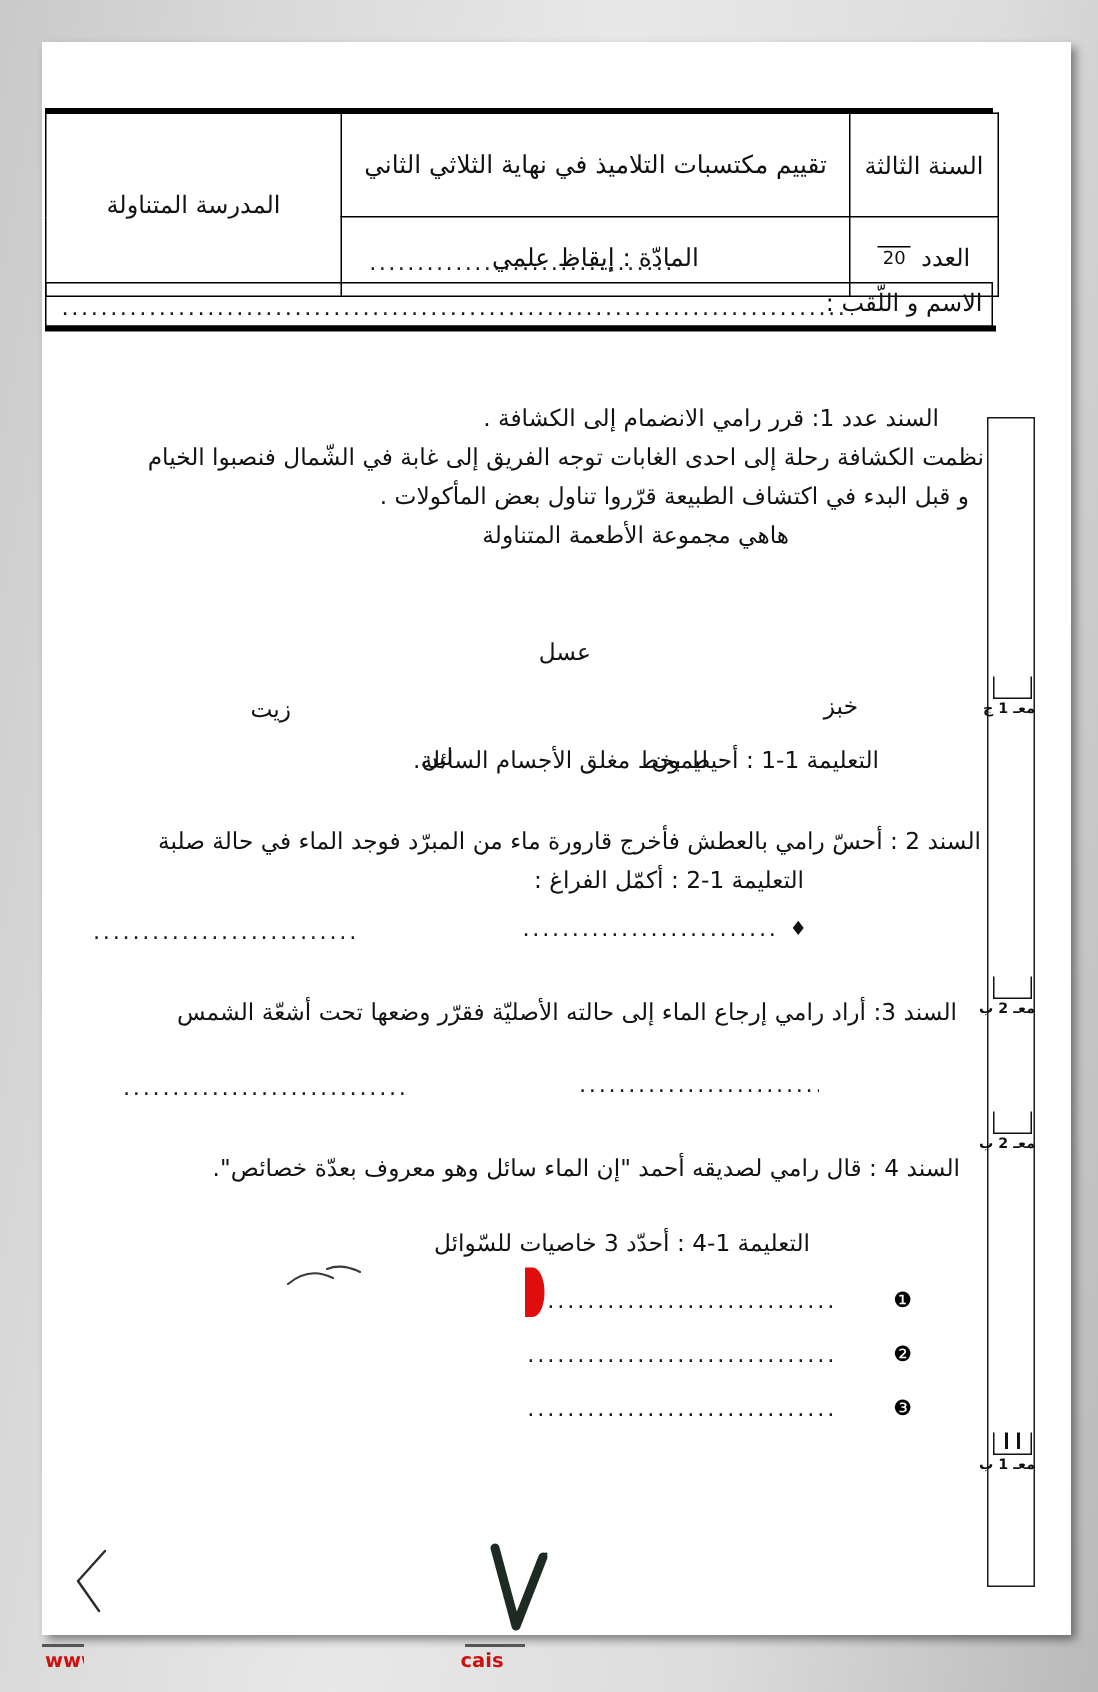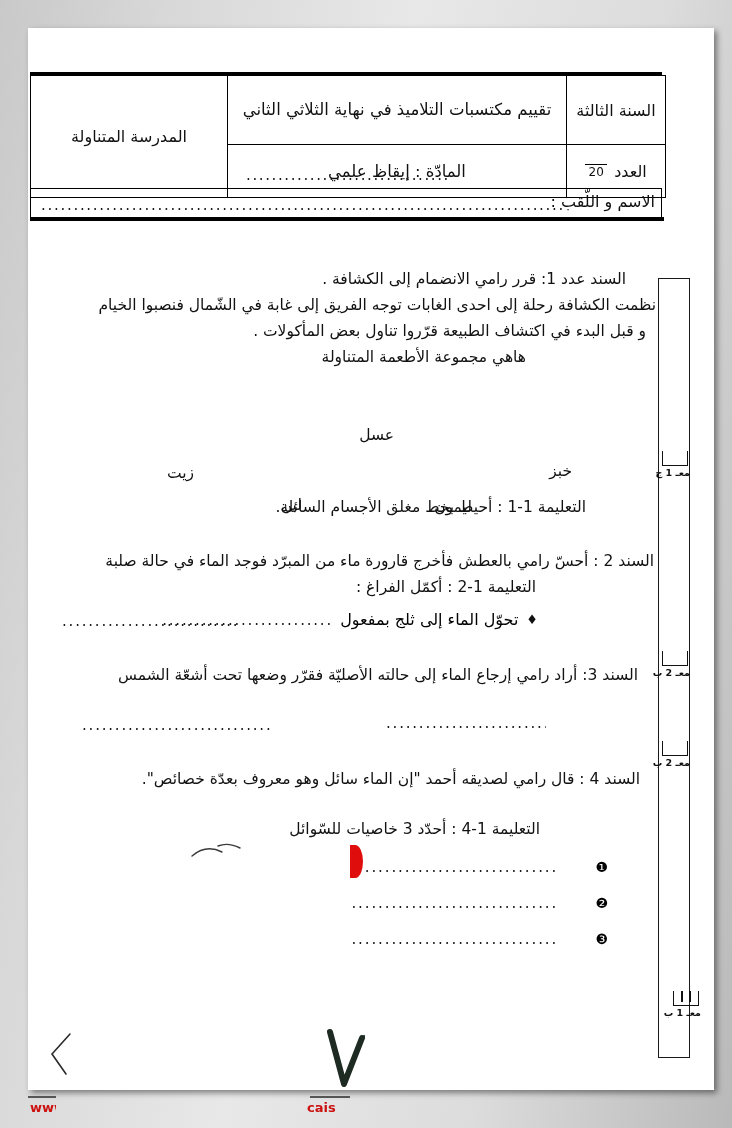--- a/index.html
+++ b/index.html
@@ -325,21 +325,20 @@
     <div class="food" style="top:212px; right:190px;">ليمون</div>
     <div class="food" style="top:210px; right:360px;">لبن</div>
 
     <div class="ln" style="top:258px; right:76px;">التعليمة 1-1 : أحيط بخط مغلق الأجسام السائلة.</div>
 
     <div class="ln" style="top:312px; right:8px;">السند 2 : أحسّ رامي بالعطش فأخرج قارورة ماء من المبرّد فوجد الماء في حالة صلبة</div>
     <div class="ln" style="top:338px; right:126px;">التعليمة 1-2 :  أكمّل الفراغ :</div>
 
     <div class="ansrow" style="top:372px; right:124px;">
       <span class="diamond">♦</span>
-      <span>تحوّل الماء إلى ثلج بمفعول</span>
       <span class="dots" style="width:170px;">..................................</span>
     </div>
     <div class="dots" style="position:absolute; top:374px; right:330px; width:270px;">...........................</div>
 
     <div class="ln" style="top:426px; right:24px;">السند 3: أراد رامي إرجاع الماء إلى حالته الأصليّة فقرّر وضعها تحت أشعّة الشمس</div>
 
     <div class="ansrow" style="top:476px; right:116px;">
       <span class="dots" style="width:160px;">...............................</span>
     </div>
     <div class="dots" style="position:absolute; top:478px; right:390px; width:190px;">...................................</div>
@@ -374,21 +373,21 @@
     <div class="mark-slot" style="top:372px;">
       <div class="bracket"></div>
       <div class="mark-lbl">معـ 2 ب</div>
     </div>
 
     <div class="mark-slot" style="top:462px;">
       <div class="bracket"></div>
       <div class="mark-lbl">معـ 2 ب</div>
     </div>
 
-    <div class="mark-slot" style="top:712px;padding-left:11px;">
+    <div class="mark-slot" style="top:676px;">
       <div class="bracket">
         <span class="tick" style="left:7px;"></span>
         <span class="tick" style="left:15px;"></span>
       </div>
       <div class="mark-lbl">معـ 1 ب</div>
     </div>
   </div>
 
   <svg class="scribble" style="left:160px; top:810px;" width="80" height="36">
     <path d="M4 18 Q18 6 34 14 M30 8 Q40 4 52 10" stroke="#3a3a3a" stroke-width="1.4" fill="none" stroke-linecap="round"></path>

